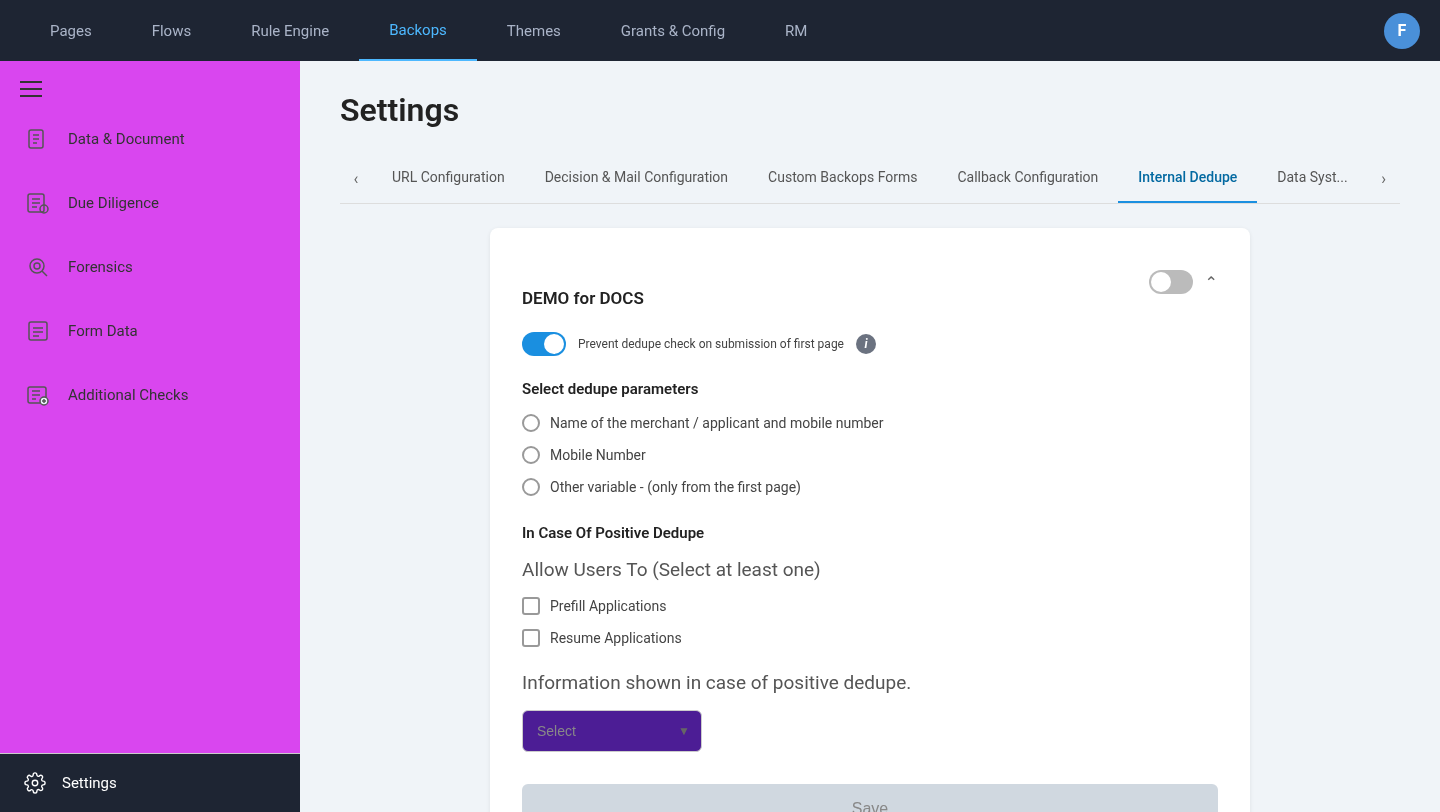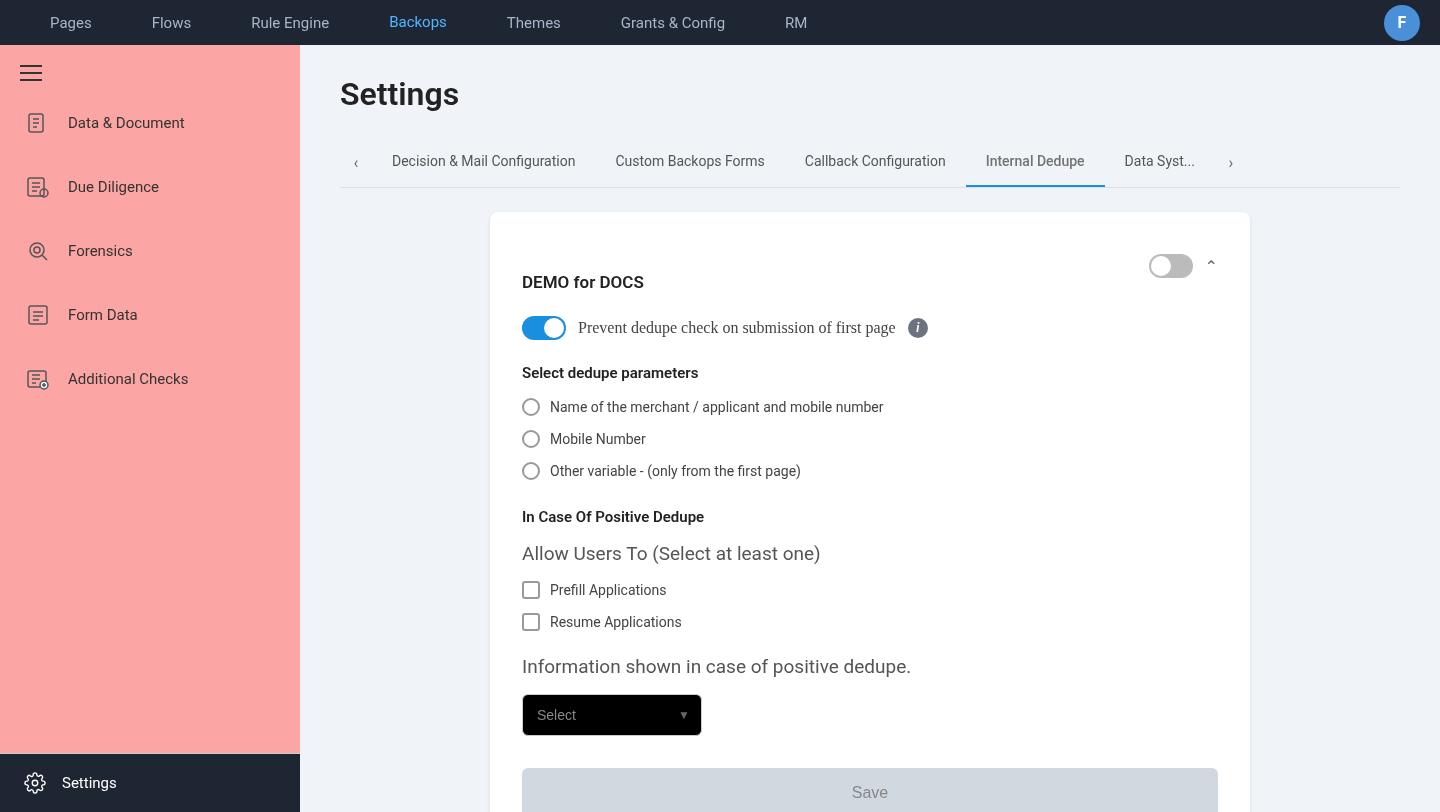--- a/index.html
+++ b/index.html
@@ -1,21 +1,21 @@
 <!DOCTYPE html>
 <html><head>
   <meta charset="utf-8">
   <style>
     * { margin: 0; padding: 0; box-sizing: border-box; }
     body { font-family: -apple-system, BlinkMacSystemFont, 'Segoe UI', Roboto, sans-serif; background: #f0f4f8; display: flex; flex-direction: column; height: 812px; overflow: hidden; }
 
     
     .top-nav {
       background: #1e2533;
-      height: 45px;
+      height: 61px;
       display: flex;
       align-items: center;
       padding: 0 20px;
       flex-shrink: 0;
     }
     .top-nav-items {
       display: flex;
       align-items: center;
       flex: 1;
       gap: 0;
@@ -52,21 +52,21 @@
     
     .main-layout {
       display: flex;
       flex: 1;
       overflow: hidden;
     }
 
     
     .sidebar {
       width: 300px;
-      background: #fca5a5;
+      background: #d946ef;
       display: flex;
       flex-direction: column;
       flex-shrink: 0;
       overflow-y: auto;
     }
     .sidebar-hamburger {
       padding: 20px 20px 10px;
       cursor: pointer;
     }
     .sidebar-item {
@@ -138,21 +138,21 @@
     }
     .tab-item {
       padding: 16px 20px;
       font-size: 14px;
       color: #555;
       cursor: pointer;
       white-space: nowrap;
       border-bottom: 2px solid transparent;
     }
     .tab-item.active {
-      color: #737373;
+      color: #0369a1;
       border-bottom: 2px solid #1a8fe0;
       font-weight: 500;
     }
 
     
     .settings-card {
       background: #fff;
       border-radius: 8px;
       padding: 28px 32px;
       max-width: 760px;
@@ -202,23 +202,22 @@
     .toggle-switch.on::after { left: 22px; background: #fff; }
     .toggle-switch.on { background: #1a8fe0; }
 
     .toggle-row {
       display: flex;
       align-items: center;
       gap: 12px;
       margin-bottom: 24px;
     }
     .toggle-label {
-      font-size: 16px;
+      font-size: 12px;
       color: #444;
-      font-family: Liberation Serif, serif;
     }
     .info-icon {
       width: 20px;
       height: 20px;
       border-radius: 50%;
       background: #6b7280;
       color: #fff;
       display: flex;
       align-items: center;
       justify-content: center;
@@ -298,21 +297,21 @@
       width: 180px;
       margin-bottom: 32px;
     }
     .select-field {
       width: 100%;
       padding: 12px 36px 12px 14px;
       border: 1px solid #ccc;
       border-radius: 6px;
       font-size: 14px;
       color: #888;
-      background: #000000;
+      background: #4c1d95;
       appearance: none;
       cursor: pointer;
     }
     .select-arrow {
       position: absolute;
       right: 12px;
       top: 50%;
       transform: translateY(-50%);
       color: #666;
       font-size: 12px;
@@ -443,20 +442,21 @@
         <span>Settings</span>
       </div>
     </div>
   </aside>
 
   <main class="content-area">
     <h1 class="page-title">Settings</h1>
 
     <div class="tabs-container">
       <div class="tab-arrow">‹</div>
+      <div class="tab-item">URL Configuration</div>
       <div class="tab-item">Decision &amp; Mail Configuration</div>
       <div class="tab-item">Custom Backops Forms</div>
       <div class="tab-item">Callback Configuration</div>
       <div class="tab-item active">Internal Dedupe</div>
       <div class="tab-item">Data Syst...</div>
       <div class="tab-arrow">›</div>
     </div>
 
     <div class="settings-card">
 

